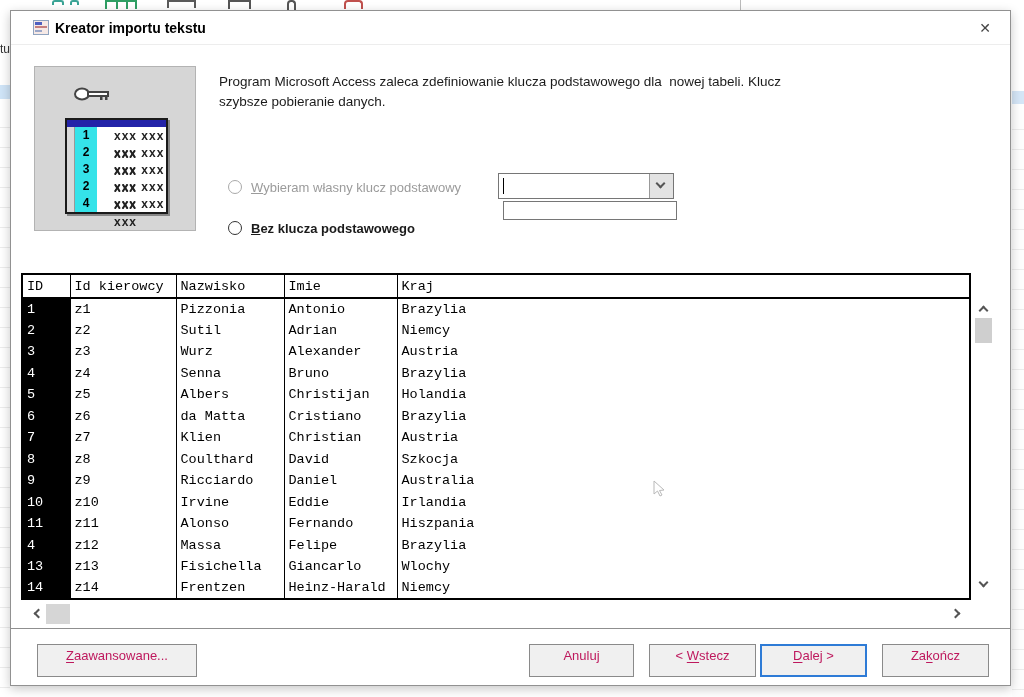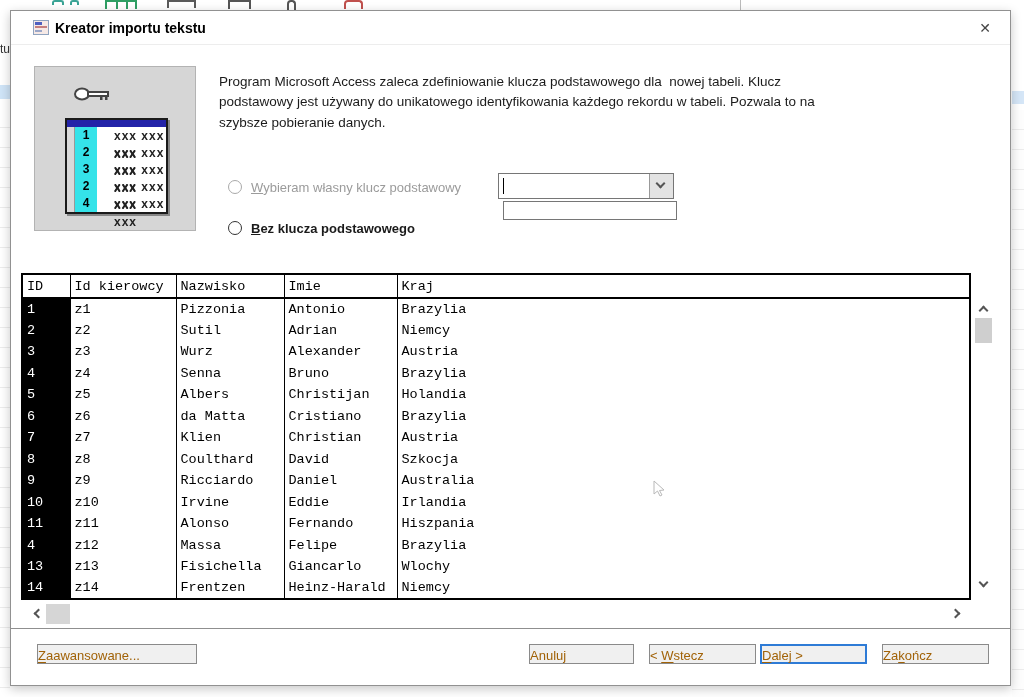--- a/index.html
+++ b/index.html
@@ -99,22 +99,22 @@
   .vsb-down .chev { border-color:#555; transform:rotate(45deg); }
   .hsb-left { position:absolute; left:24px; top:599px; }
   .hsb-left .chev { border-color:#555; transform:rotate(135deg); }
   .hsb-thumb{ position:absolute; left:35px; top:593px; width:24px; height:20px; background:#d6d6d6; }
   .hsb-right{ position:absolute; left:941px; top:599px; }
   .hsb-right .chev { border-color:#555; transform:rotate(-45deg); }
 
   .separator { position:absolute; left:0px; top:617px; width:100%; height:1px; background:#8f8f8f; }
 
   
-  .btn { position:absolute; top:633px; height:20px; background:#f0f0f0; border:1px solid #8a8a8a;
-         font-size:13px; color:#a16207; text-align:left; line-height:22px; cursor:default; }
+  .btn { position:absolute; top:633px; height:33px; background:#f0f0f0; border:1px solid #8a8a8a;
+         font-size:13px; color:#be185d; text-align:center; line-height:22px; cursor:default; }
   .btn u { text-underline-offset:2px; }
   .btn.advanced { left:26px;  width:160px; }
   .btn.cancel   { left:518px; width:105px; }
   .btn.back     { left:638px; width:107px; }
   .btn.next     { left:749px; width:107px; border:2px solid #2e7bd6; line-height:20px; }
   .btn.finish   { left:871px; width:107px; }
 
   .cursor { position:absolute; left:653px; top:480px; }
 </style>
 </head>
@@ -173,21 +173,21 @@
           <span>xxx xxx xxx</span>
           <span>xxx xxx xxx</span>
           <span>xxx xxx xxx</span>
           <span>xxx xxx xxx</span>
           <span>xxx xxx xxx</span>
         </div>
       </div>
     </div>
   </div>
 
-  <div class="desc"><div>Program Microsoft Access zaleca zdefiniowanie klucza podstawowego dla  nowej tabeli. Klucz</div><div>podstawowy jest używany do unikatowego identyfikowania każdego rekordu w tabeli. Pozwala to na</div><div>szybsze pobieranie danych.</div></div>
+  <div class="desc"><div>Program Microsoft Access zaleca zdefiniowanie klucza podstawowego dla  nowej tabeli. Klucz</div><div>szybsze pobieranie danych.</div></div>
 
   <div class="radio-row r2 disabled">
     <div class="radio-dot"></div>
     <div class="radio-label"><span></span><u>W</u><span>ybieram własny klucz podstawowy</span></div>
   </div>
   <div class="radio-row r3">
     <div class="radio-dot"></div>
     <div class="radio-label"><span></span><u>B</u><span>ez klucza podstawowego</span></div>
   </div>
 

